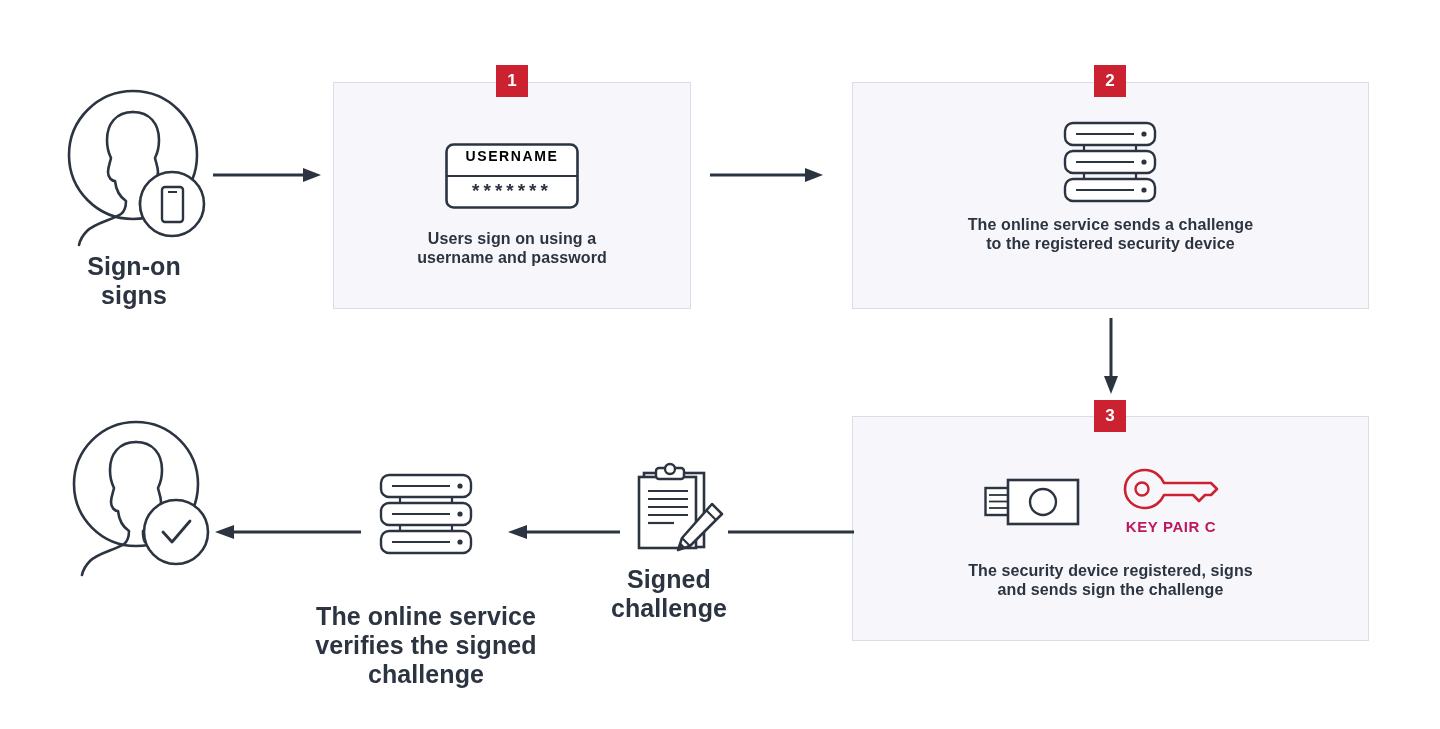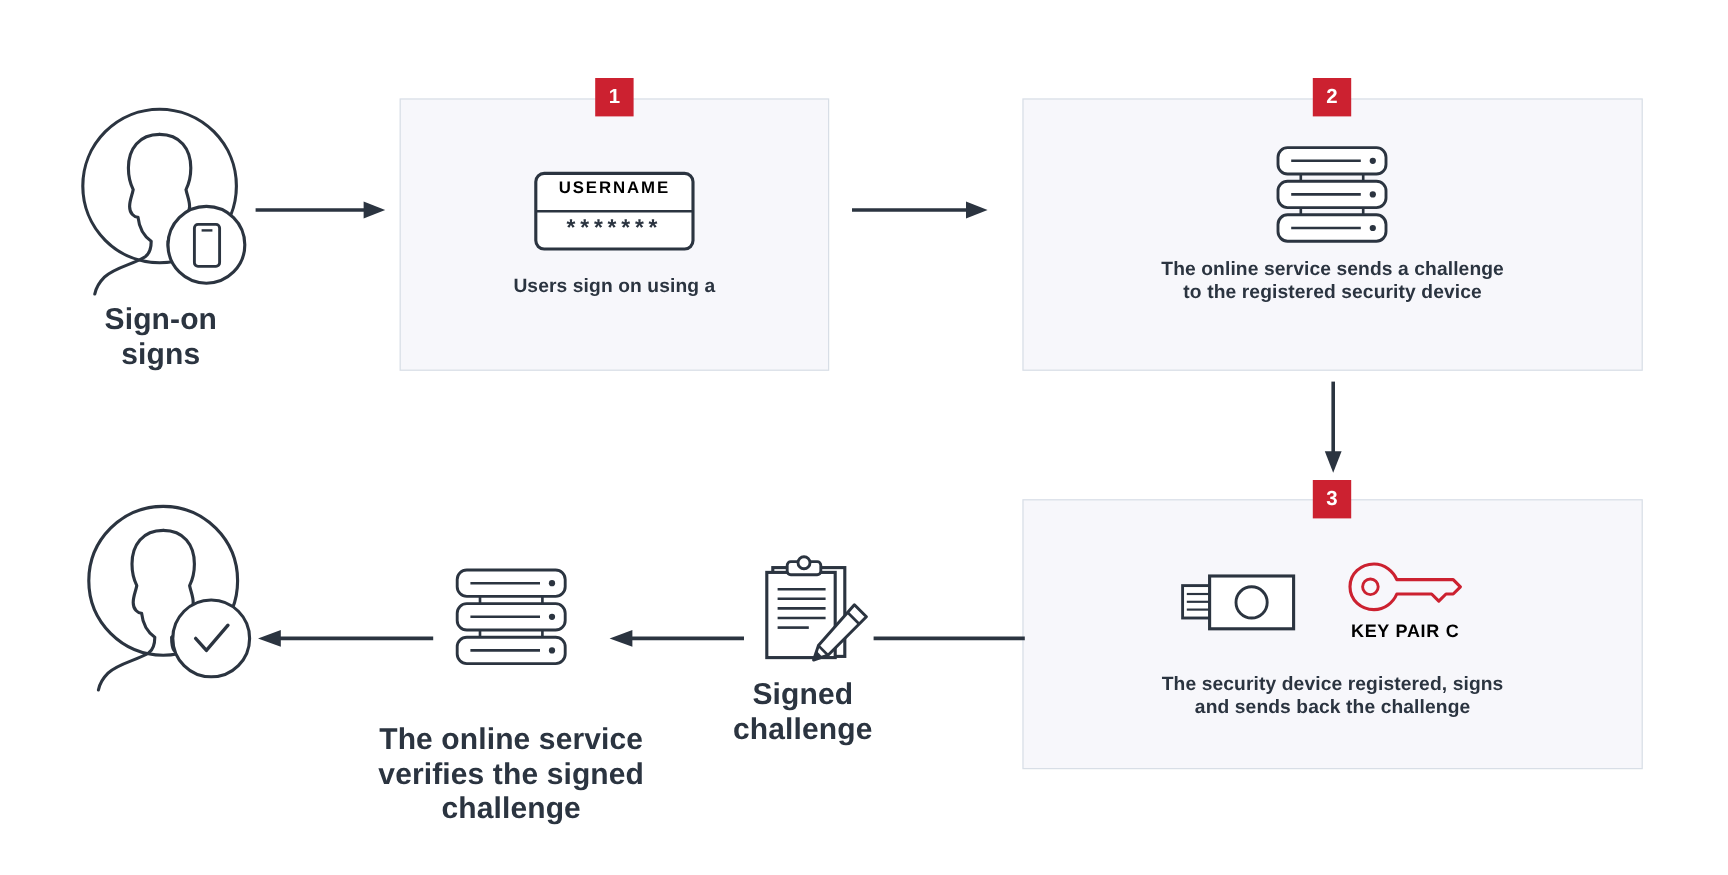--- a/index.html
+++ b/index.html
@@ -50,21 +50,21 @@
     font-weight: bold;
     color: #2b3440;
     line-height: 1.16;
     letter-spacing: 0.1px;
   }
   .caption.box-cap { font-size: 16px; text-align: center; }
   .caption.small-cap { font-size: 25px; }
 
   .keypair-label {
     position: absolute;
-    color: #000000;
+    color: #be185d;
     font-weight: bold;
     font-size: 15px;
     letter-spacing: 0.6px;
     text-align: center;
     width: 160px;
   }
 
   svg { display: block; overflow: visible; }
 </style>
 </head>
@@ -104,20 +104,21 @@
     <svg width="134" height="66" viewBox="0 0 134 66">
       <rect x="1.5" y="1.5" width="131" height="63" rx="7" fill="#ffffff" stroke="#2b3440" stroke-width="2.6"></rect>
       <line x1="2" y1="33" x2="132" y2="33" stroke="#2b3440" stroke-width="2.2"></line>
     </svg>
   </div>
   <div class="abs" style="left:445px; top:148px; width:134px; text-align:center; font-size:14px; font-weight:bold; letter-spacing:1.6px; color:#000000;">USERNAME</div>
   <div class="abs" style="left:445px; top:180px; width:134px; text-align:center; font-size:19px; font-weight:bold; letter-spacing:4px; color:#2b3440;">*******</div>
 
   <div class="caption box-cap" style="left:348px; top:230px; width:328px;">
     <span>Users sign on using a</span><br>
+    <span>username and password</span>
   </div>
 
   <div class="abs" style="left:710px; top:160px;">
     <svg width="115" height="30" viewBox="0 0 115 30">
       <line x1="0" y1="15" x2="97" y2="15" stroke="#2b3440" stroke-width="3"></line>
       <path d="M113 15 L95 8 L95 22 Z" fill="#2b3440"></path>
     </svg>
   </div>
 
   <div class="step-box" style="left:852px; top:82px; width:517px; height:227px;">
@@ -171,21 +172,21 @@
     <svg width="96" height="42" viewBox="0 0 96 42">
       <path d="M22 2 C11 2 2 10 2 21 C2 32 11 40 22 40 C31 40 38 34 41 27
                L70 27 L76 33 L82 27 L88 27 L94 21 L88 15 L41 15 C38 8 31 2 22 2 Z" fill="none" stroke="#cc2130" stroke-width="2.6" stroke-linejoin="round"></path>
       <circle cx="19" cy="21" r="6.5" fill="none" stroke="#cc2130" stroke-width="2.4"></circle>
     </svg>
   </div>
   <div class="keypair-label" style="left:1091px; top:518px;">KEY PAIR C</div>
 
   <div class="caption box-cap" style="left:862px; top:562px; width:497px;">
     <span>The security device registered, signs</span><br>
-    <span>and sends back the challenge</span>
+    <span>and sends sign the challenge</span>
   </div>
 
   <div class="abs" style="left:728px; top:523px;">
     <svg width="126" height="20" viewBox="0 0 126 20">
       <line x1="0" y1="9" x2="126" y2="9" stroke="#2b3440" stroke-width="3"></line>
     </svg>
   </div>
 
   <div class="abs" style="left:634px; top:464px;">
     <svg width="92" height="88" viewBox="0 0 92 88">

